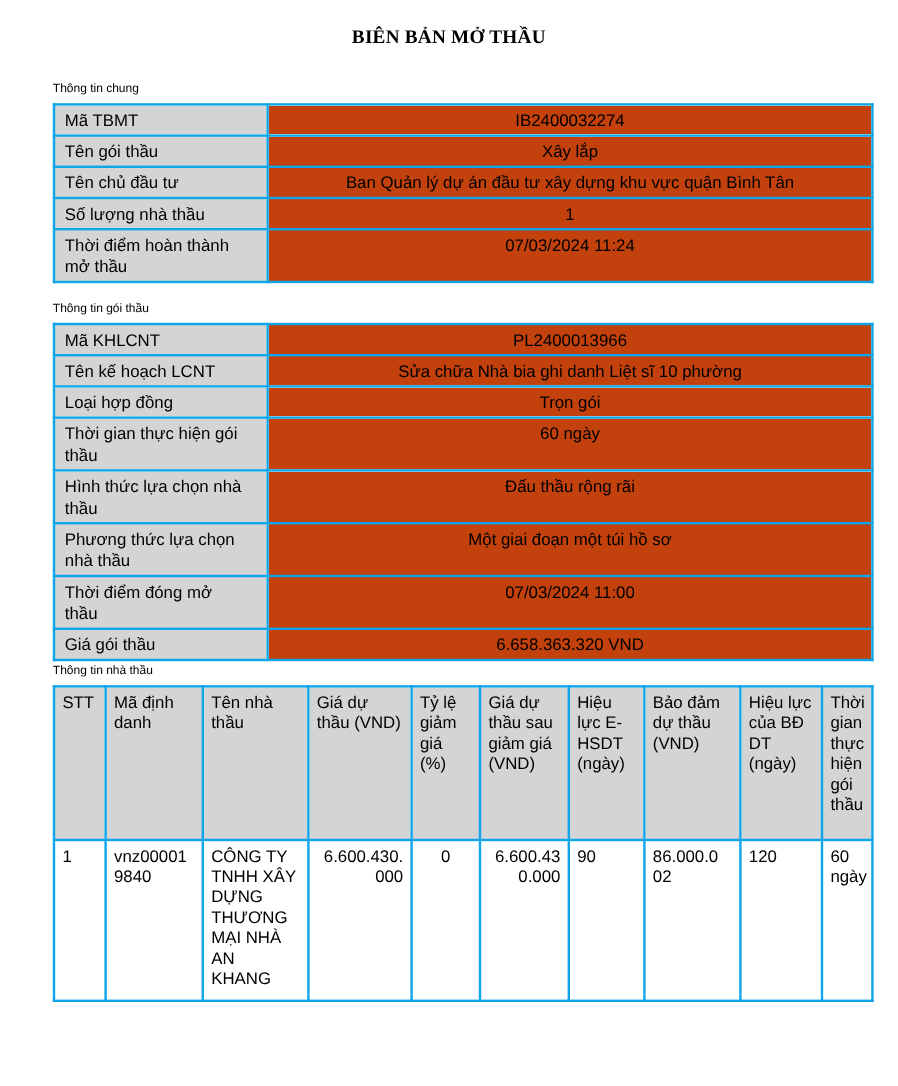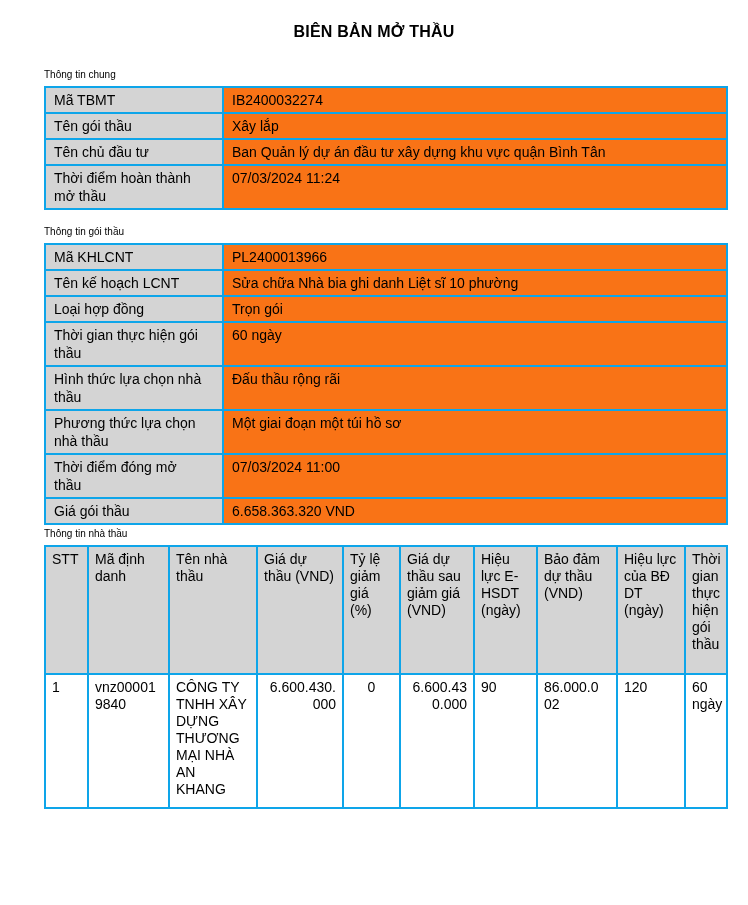--- a/index.html
+++ b/index.html
@@ -13,20 +13,21 @@
   }
   .page { padding: 16px 22px 0 44px; }
 
   h1.doc-title {
     font-size: 16px;
     line-height: 20px;
     font-weight: 700;
     text-align: center;
     margin: 6px -22px 0 -44px; 
     letter-spacing: 0.2px;
+    font-family: Liberation Serif, serif;
   }
 
   .sec-heading {
     font-size: 10px;
     line-height: 18px;
     font-weight: 400;
     margin: 0 0 2px 0;
     white-space: pre-line;
   }
   .s1 { margin-top: 24px; }
@@ -43,21 +44,21 @@
     font-size: 14px;
     line-height: 18px;
     font-weight: 400;
     padding: 3px 8px;
     vertical-align: top;
     text-align: left;
     white-space: pre-line;
     overflow: hidden;
   }
   .lbl, th { background: #d4d4d4; }
-  .val { background: #f97316; }
+  .val { background: #c2410c; text-align: center; }
 
   
   .kv col.c-label { width: 178px; }
   .kv col.c-value { width: 504px; }
 
   
   .contractors th, .contractors td {
     padding: 4px 6px;
     line-height: 17px;
   }
@@ -85,20 +86,24 @@
           <td class="lbl">Mã TBMT</td>
           <td class="val">IB2400032274</td>
         </tr>
         <tr>
           <td class="lbl">Tên gói thầu</td>
           <td class="val">Xây lắp</td>
         </tr>
         <tr>
           <td class="lbl">Tên chủ đầu tư</td>
           <td class="val">Ban Quản lý dự án đầu tư xây dựng khu vực quận Bình Tân</td>
+        </tr>
+        <tr>
+          <td class="lbl">Số lượng nhà thầu</td>
+          <td class="val">1</td>
         </tr>
         <tr>
           <td class="lbl">Thời điểm hoàn thành
 mở thầu</td>
           <td class="val">07/03/2024 11:24</td>
         </tr>
       </tbody>
     </table>
   </div>
 

